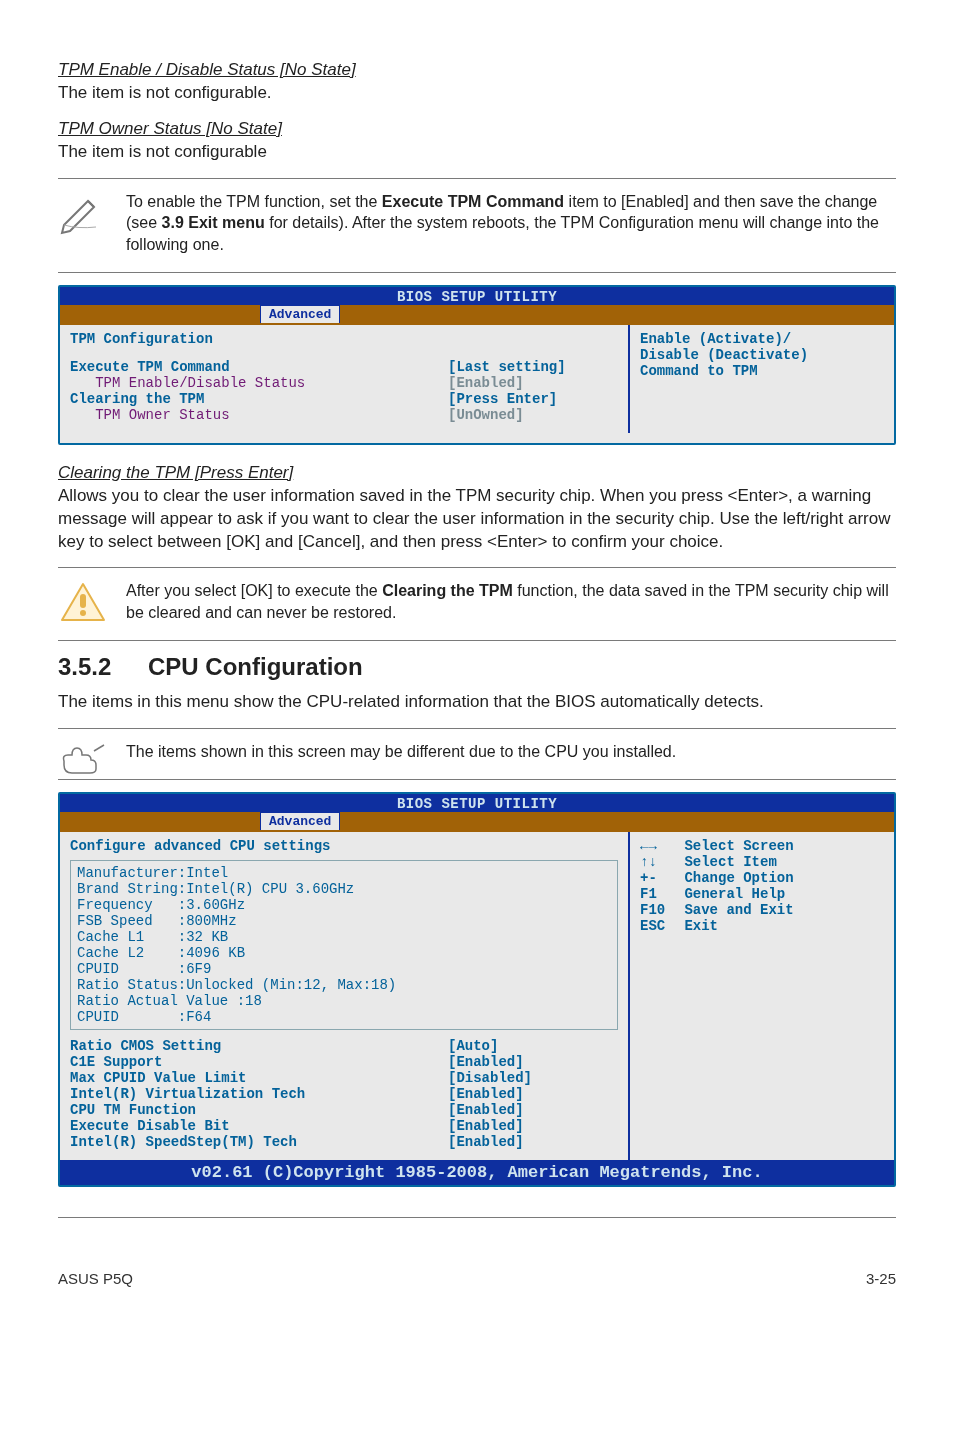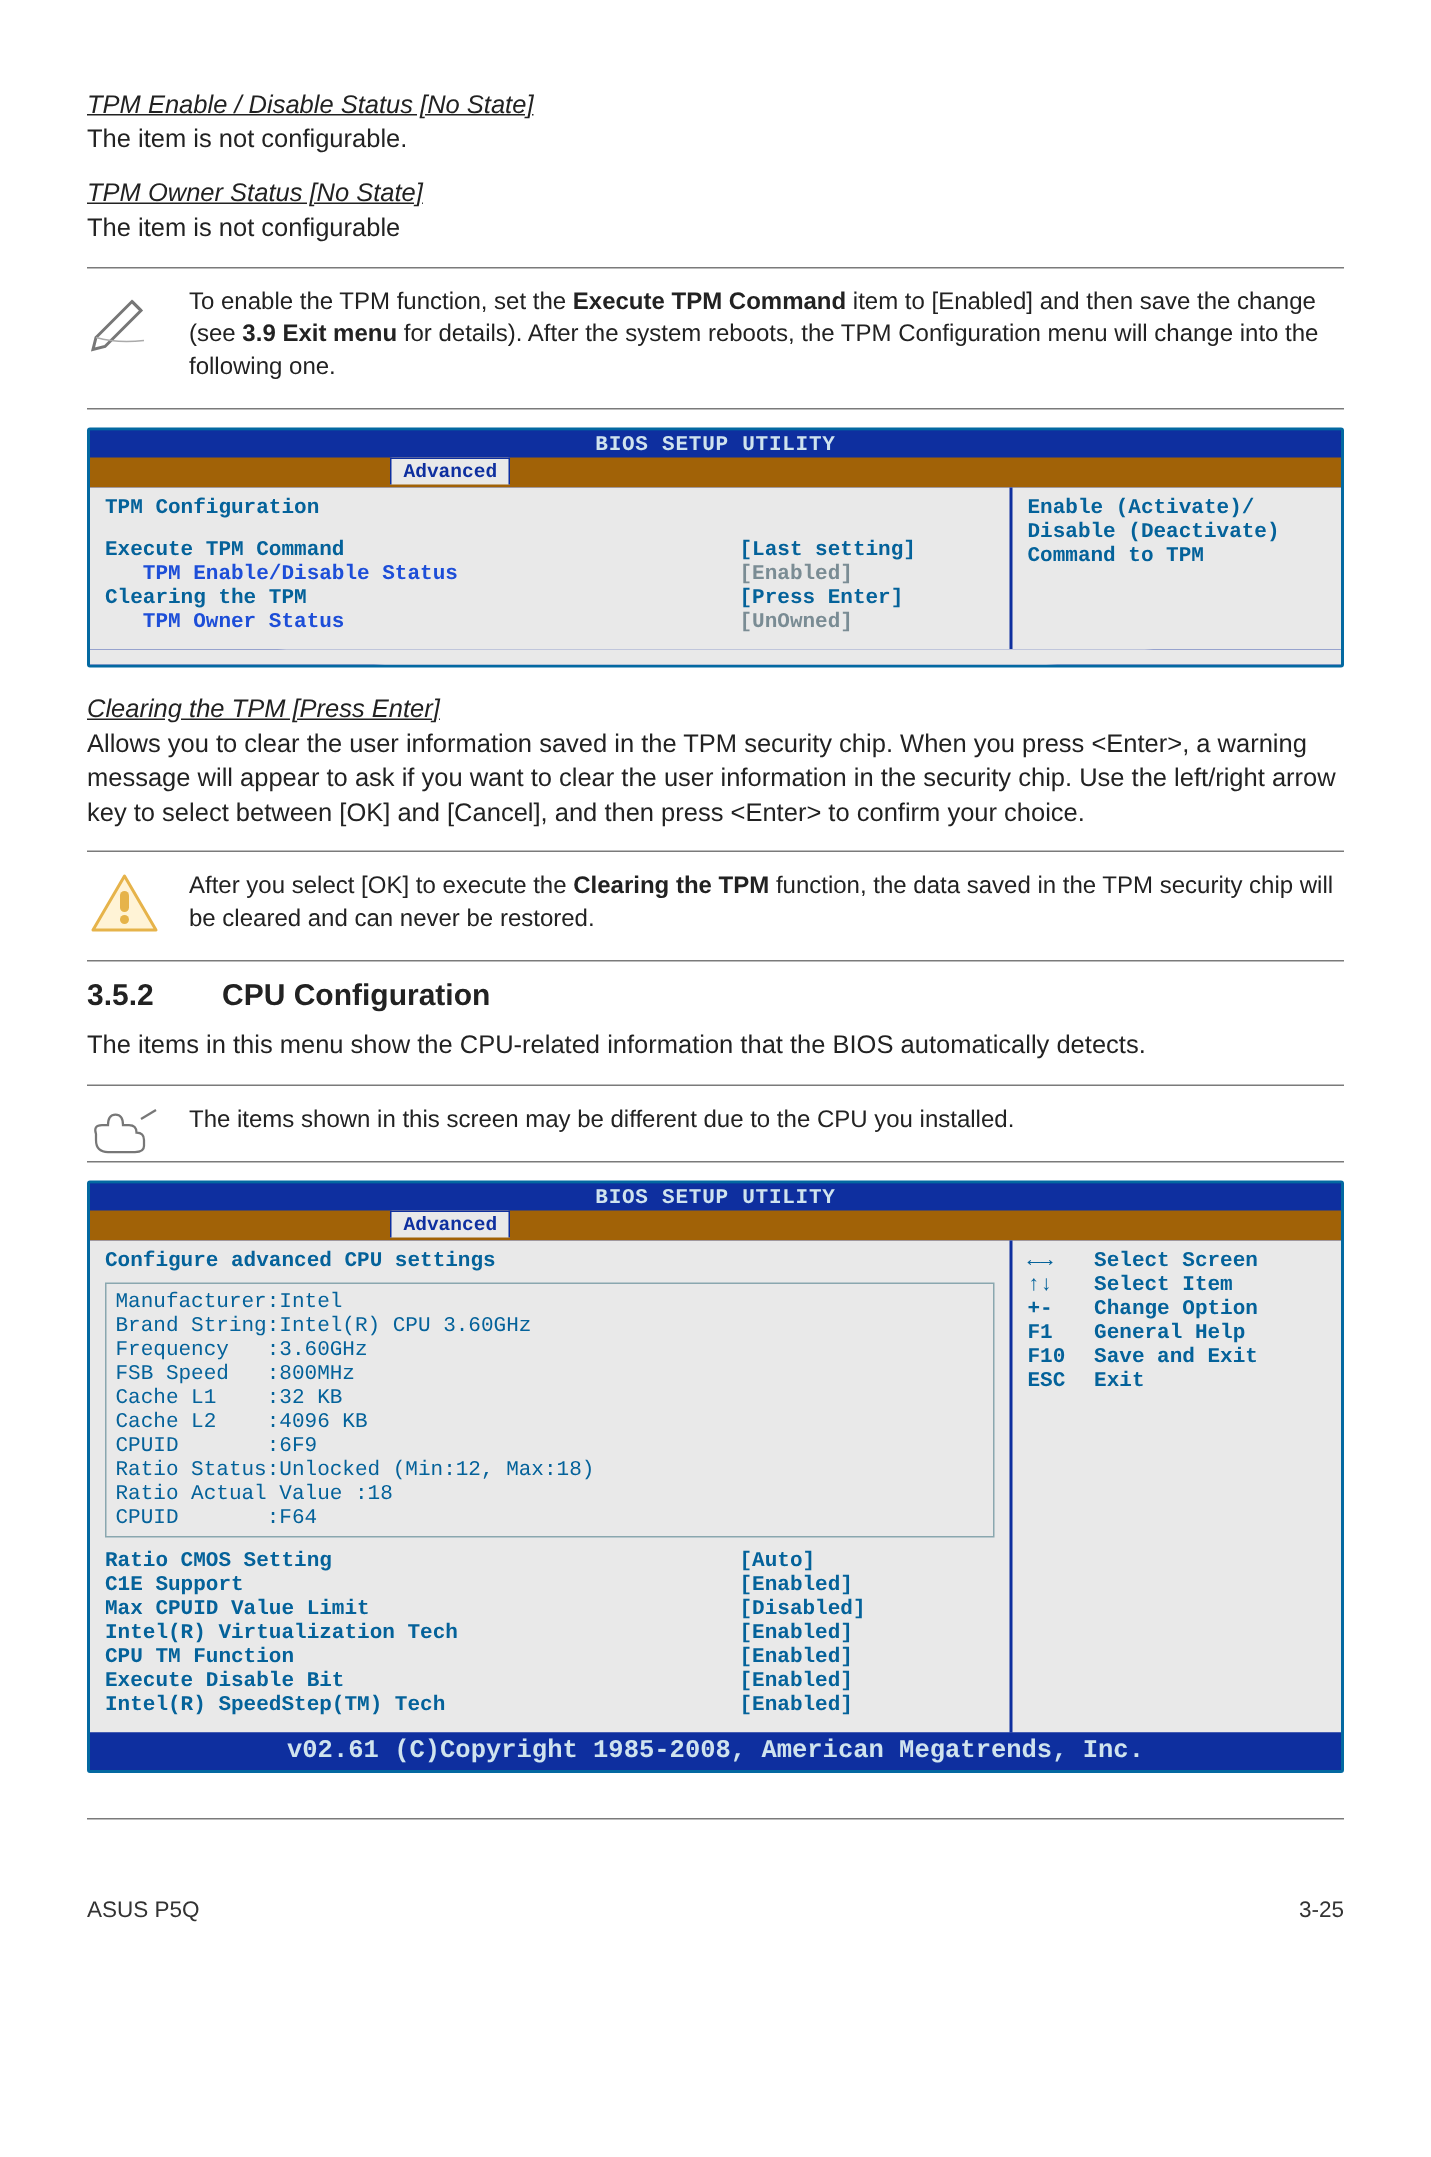--- a/index.html
+++ b/index.html
@@ -13,38 +13,38 @@
   hr.thin { border: none; border-top: 1px solid #7a7a7a; margin: 4px 0 12px 0; }
   hr.thin-bottom { border: none; border-top: 1px solid #7a7a7a; margin: 14px 0 4px 0; }
 
   
   .bios-box { border: 2px solid #0369a1; border-radius: 2px; background: #0e2f9f; color: #cfe3ee; font-family: "Courier New", monospace; font-size: 14px; margin: 6px 0 18px 0; overflow: hidden; }
   .bios-top { background: #0e2f9f; color: #cfe3ee; text-align: center; padding: 2px 0 0 0; font-weight: bold; letter-spacing: 0.5px; font-size: 14px; }
   .bios-tabs { background: #a16207; padding: 0 0 0 200px; height: 20px; }
   .bios-tab { display: inline-block; background: #e9e9e9; color: #0e2f9f; font-weight: bold; padding: 1px 8px; border: 1px solid #0e2f9f; border-bottom: none; font-size: 13px; }
   .bios-body { display: flex; background: #e9e9e9; color: #003a5c; }
   .bios-left { flex: 1; padding: 6px 10px 10px 10px; border-right: 2px solid #0e2f9f; }
-  .bios-right { width: 219px; padding: 6px 10px; color: #04629a; font-weight: bold; }
+  .bios-right { width: 264px; padding: 6px 10px; color: #04629a; font-weight: bold; }
   .bios-title-row { color: #04629a; font-weight: bold; margin-bottom: 6px; }
   .bios-line { display: flex; }
   .bios-label { flex: 1; white-space: pre; }
   .bios-value { width: 170px; }
   .bios-label.blue { color: #04629a; font-weight: bold; }
-  .bios-label.gray { color: #1d4ed8; font-weight: bold; }
+  .bios-label.gray { color: #701a75; font-weight: normal; }
   .bios-value.blue { color: #04629a; font-weight: bold; }
   .bios-value.gray { color: #7a8c94; font-weight: bold; }
   .bios-help-key { display: inline-block; width: 36px; }
   .bios-footer { background: #0e2f9f; color: #cfe3ee; text-align: center; padding: 3px 0; font-weight: bold; font-size: 17px; }
   .bios-curve { height: 14px; background: #e9e9e9; position: relative; }
   .bios-curve::after {
     content: ""; position: absolute; left: 0; right: 0; bottom: -18px; height: 32px;
     background: radial-gradient(ellipse 70% 32px at 50% 0, #e9e9e9 49%, transparent 50%);
   }
 
-  h2.section-num { font-size: 20px; font-weight: bold; margin: 8px 0 10px 0; }
+  h2.section-num { font-size: 24px; font-weight: bold; margin: 8px 0 10px 0; }
   h2.section-num .num { display: inline-block; width: 90px; }
 
   .pointer-icon svg, .warn-icon svg, .pencil-icon svg { display: block; }
 
   .footer { display: flex; justify-content: space-between; font-size: 15px; margin-top: 46px; padding-top: 6px; color: #333; gap: 20px; }
 
 </style>
 </head>
 <body>
 

